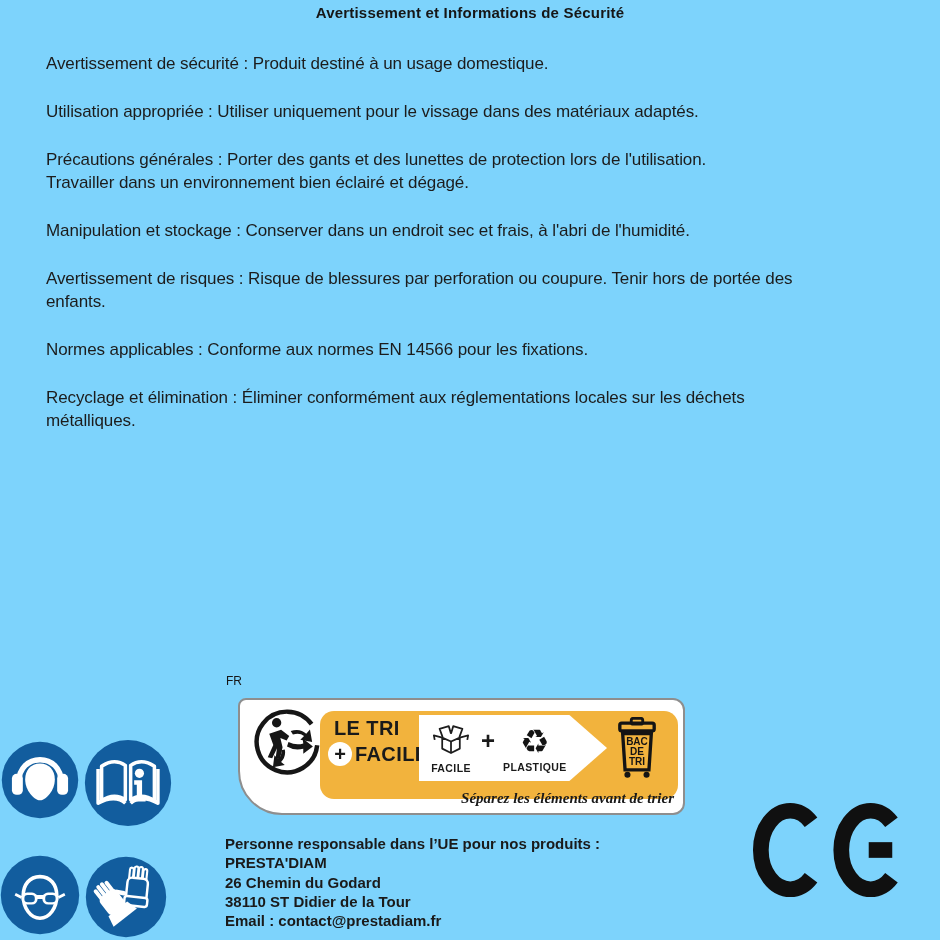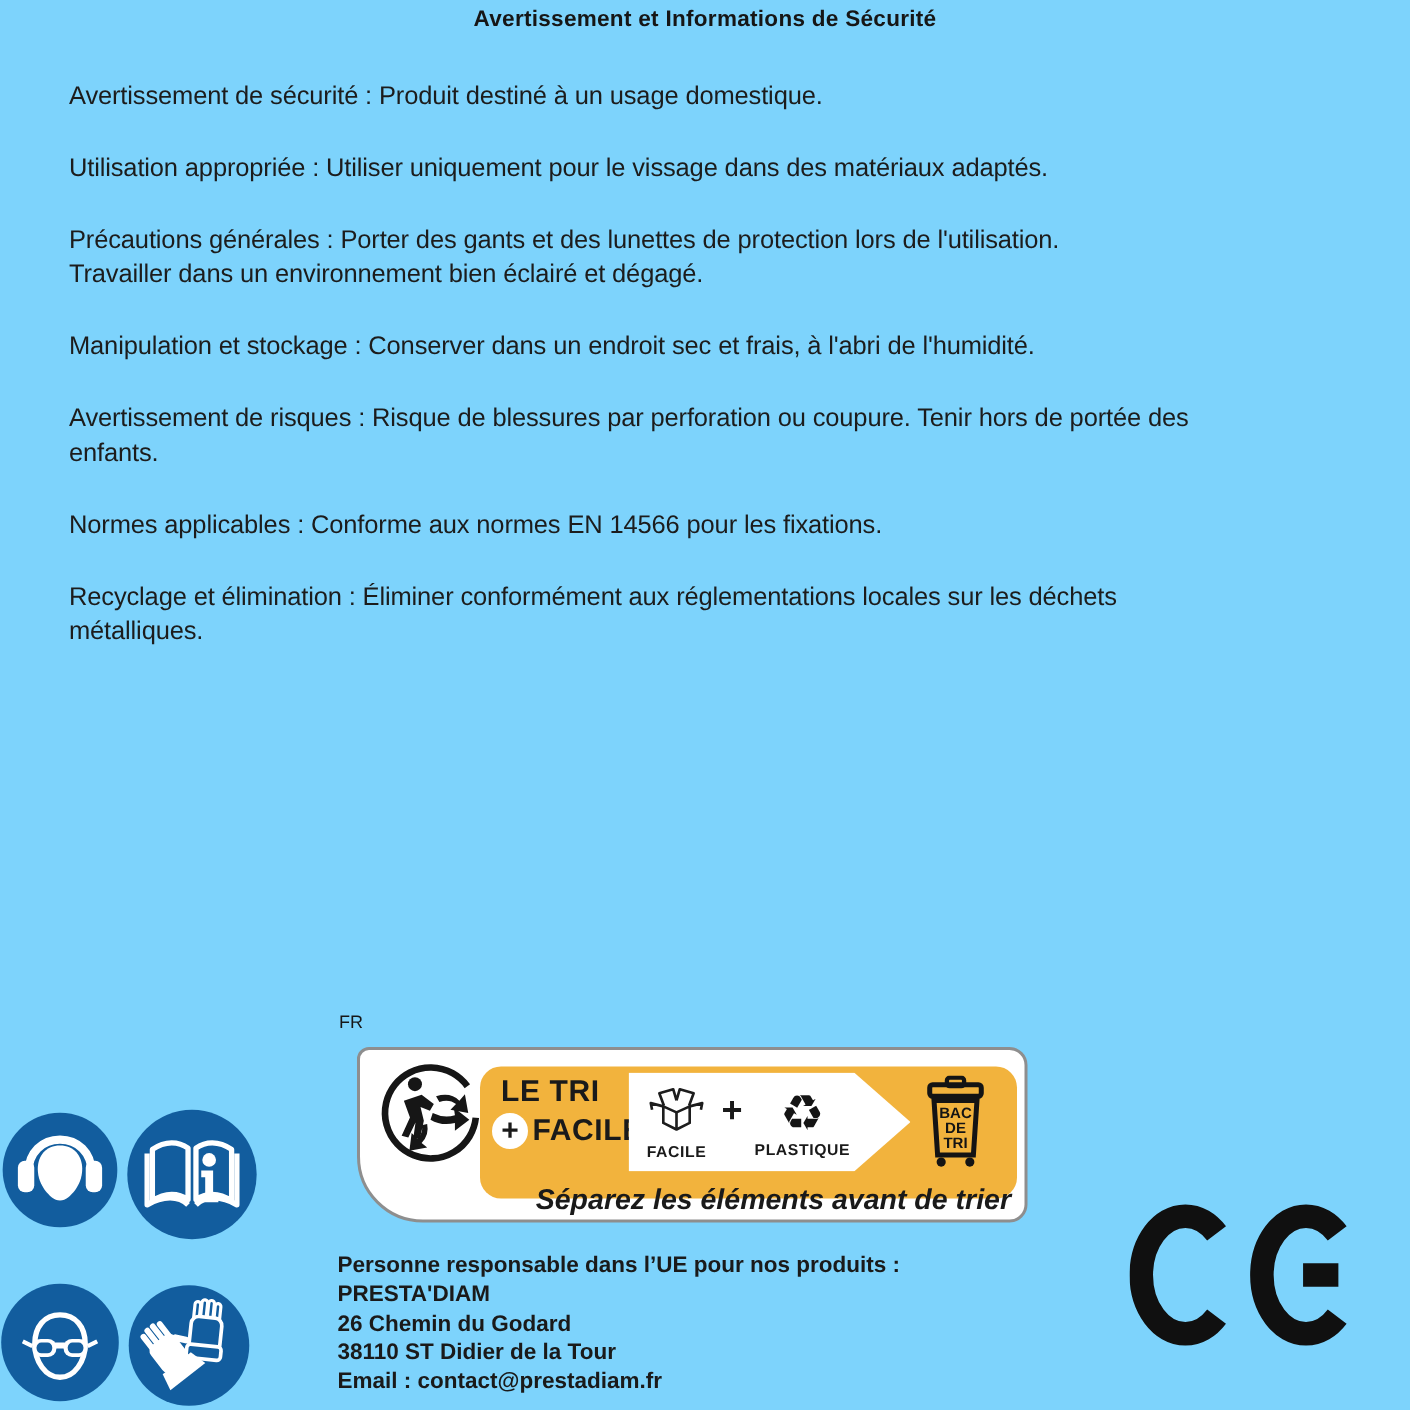--- a/index.html
+++ b/index.html
@@ -48,21 +48,21 @@
     clip-path:polygon(0 0,80% 0,100% 50%,80% 100%,0 100%);
     display:flex;align-items:center;justify-content:flex-start;
     padding-left:10px;box-sizing:border-box;gap:8px;
   }
   .material{display:flex;flex-direction:column;align-items:center;justify-content:center;gap:1px;}
   .material .mat-label{font-size:10.5px;font-weight:bold;letter-spacing:.4px;color:#1a1a1a;}
   .mat-plus{font-size:24px;font-weight:800;color:#1a1a1a;margin:0 0 14px 0;}
   .recycle-glyph{font-size:33px;line-height:36px;color:#141414;}
   .bin-svg{position:absolute;left:296px;top:6px;width:42px;height:62px;}
   .tagline{
-    position:absolute;right:9px;top:90px;font-size:19px;font-weight:bold;font-style:italic;color:#1a1a1a;
+    position:absolute;right:9px;top:90px;font-size:15px;font-weight:bold;font-style:italic;color:#1a1a1a;font-family:Liberation Serif, serif;
   }
   
   .contact{
     position:absolute;left:225px;top:834px;width:480px;text-align:left;
     font-size:15px;font-weight:bold;line-height:19.3px;color:#1a1a1a;
   }
   
   .ce{position:absolute;left:753px;top:799px;width:152px;height:102px;}
 </style>
 </head>

